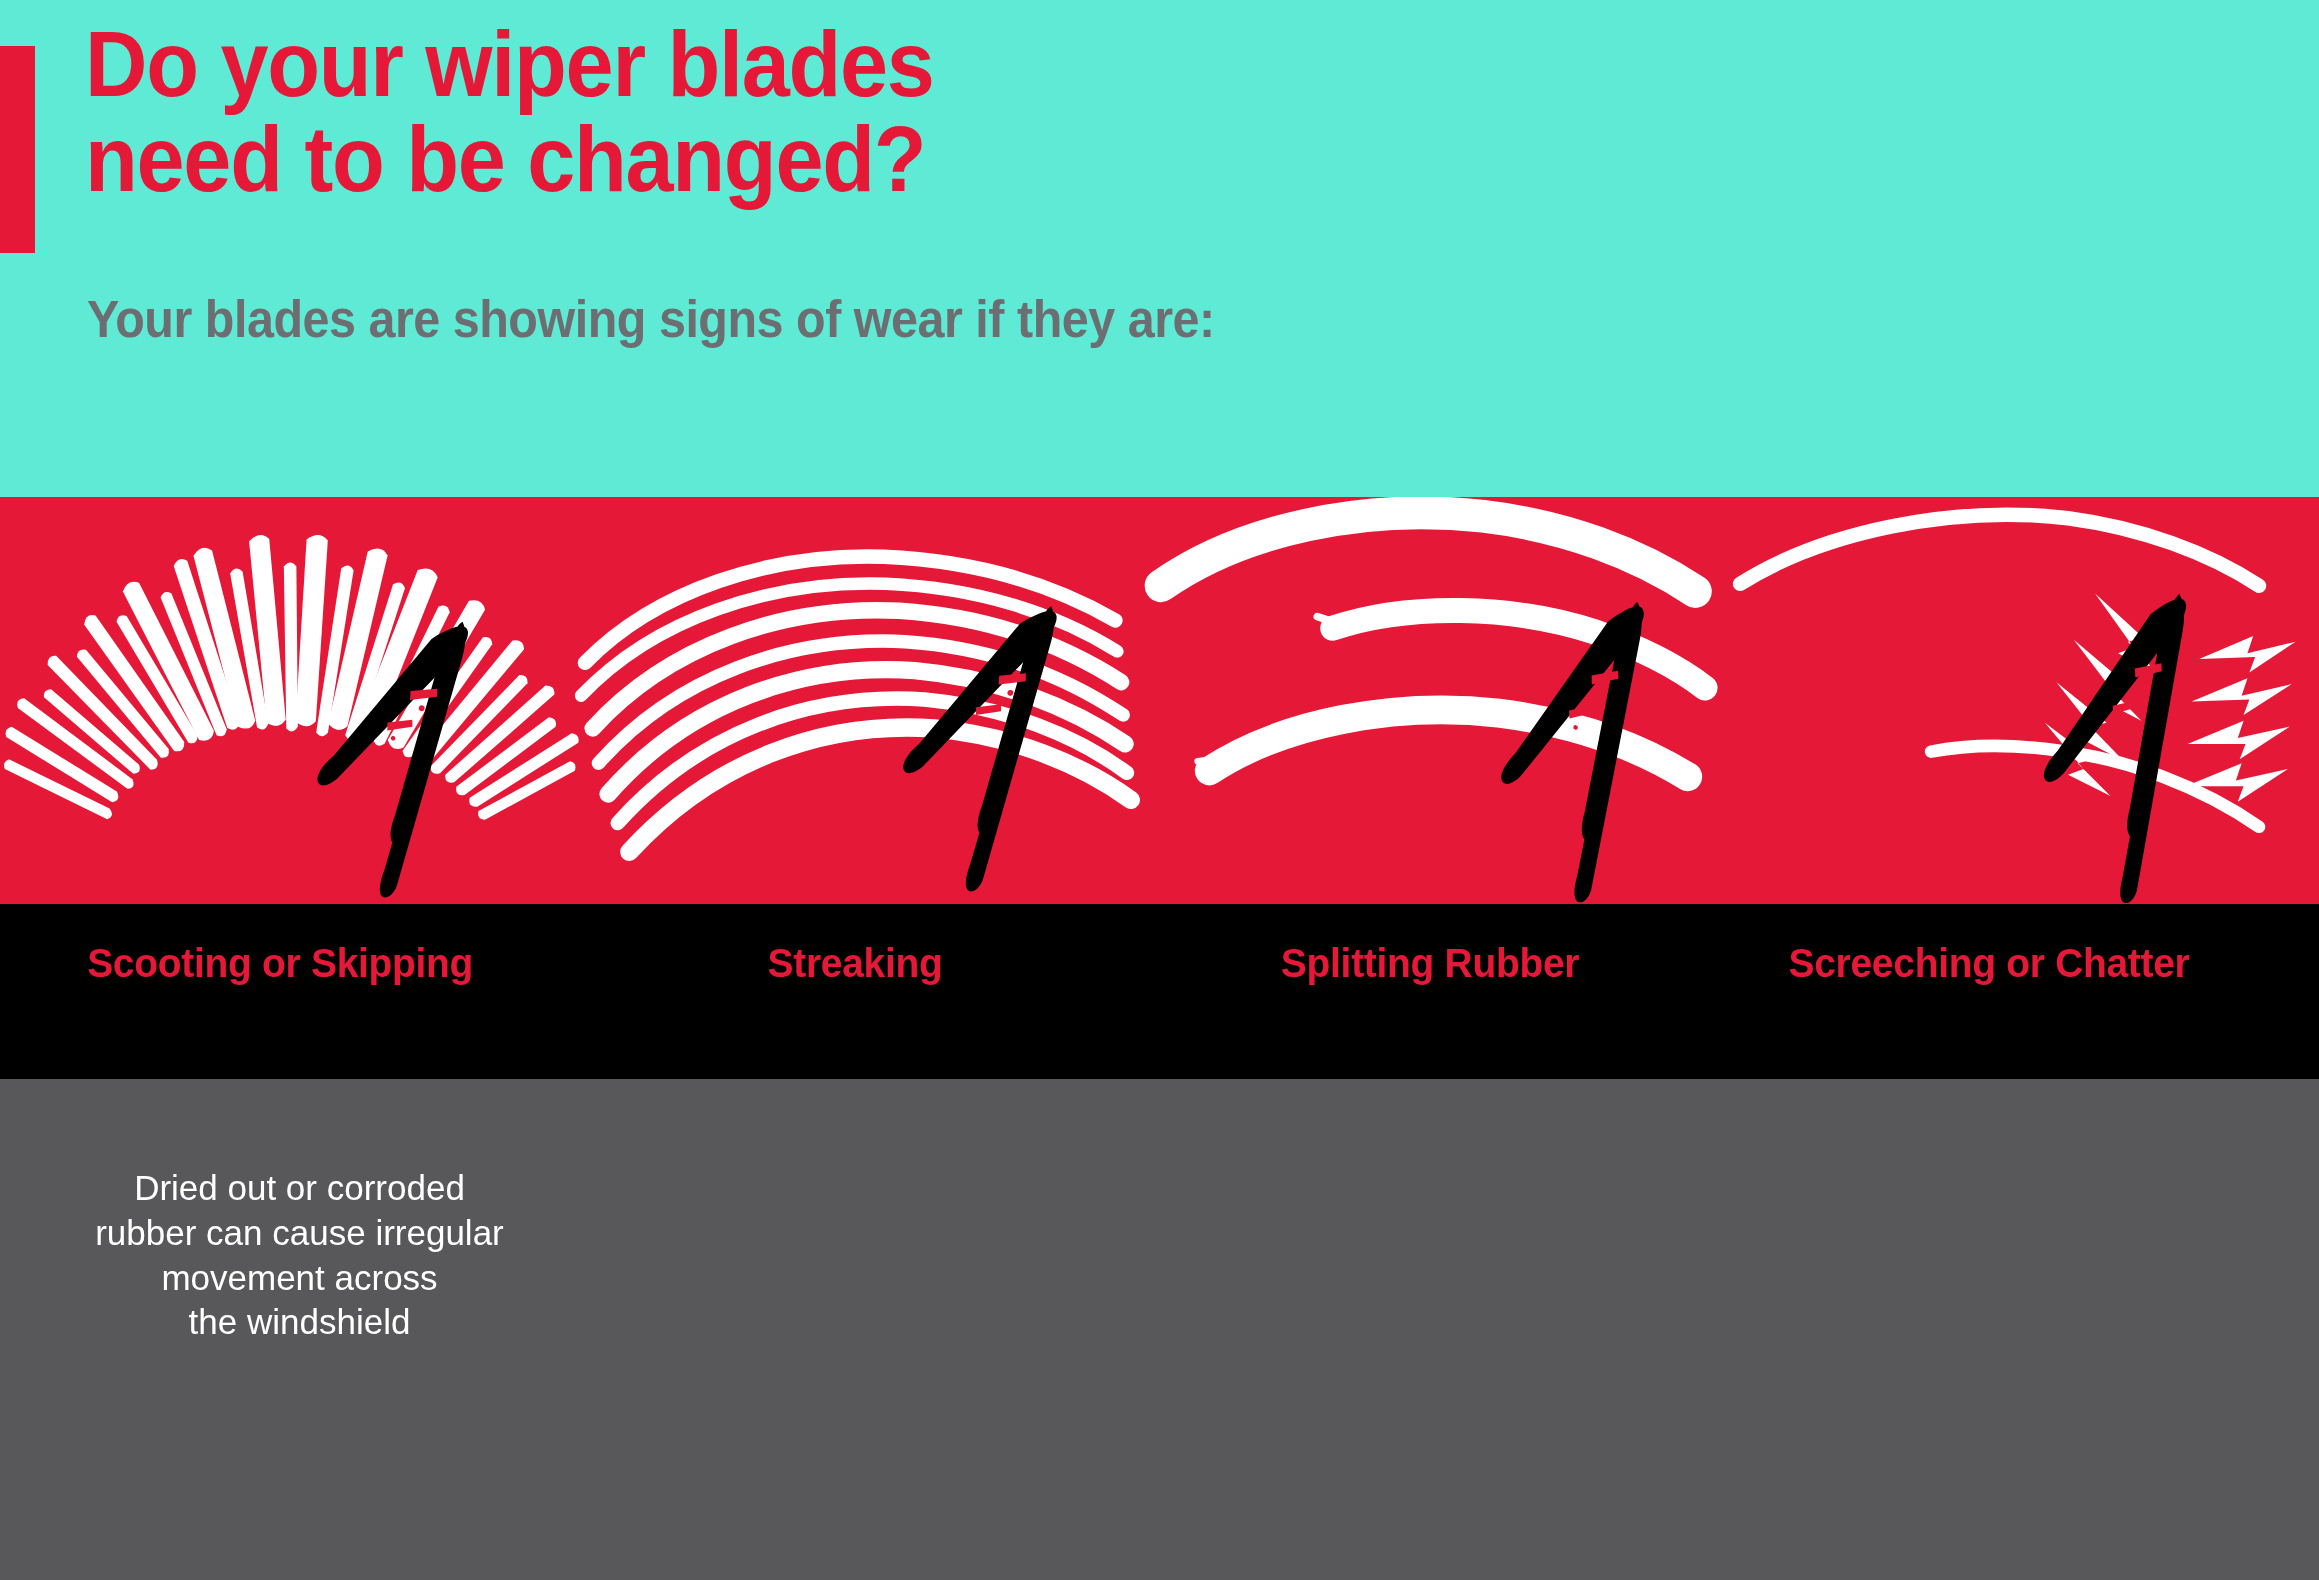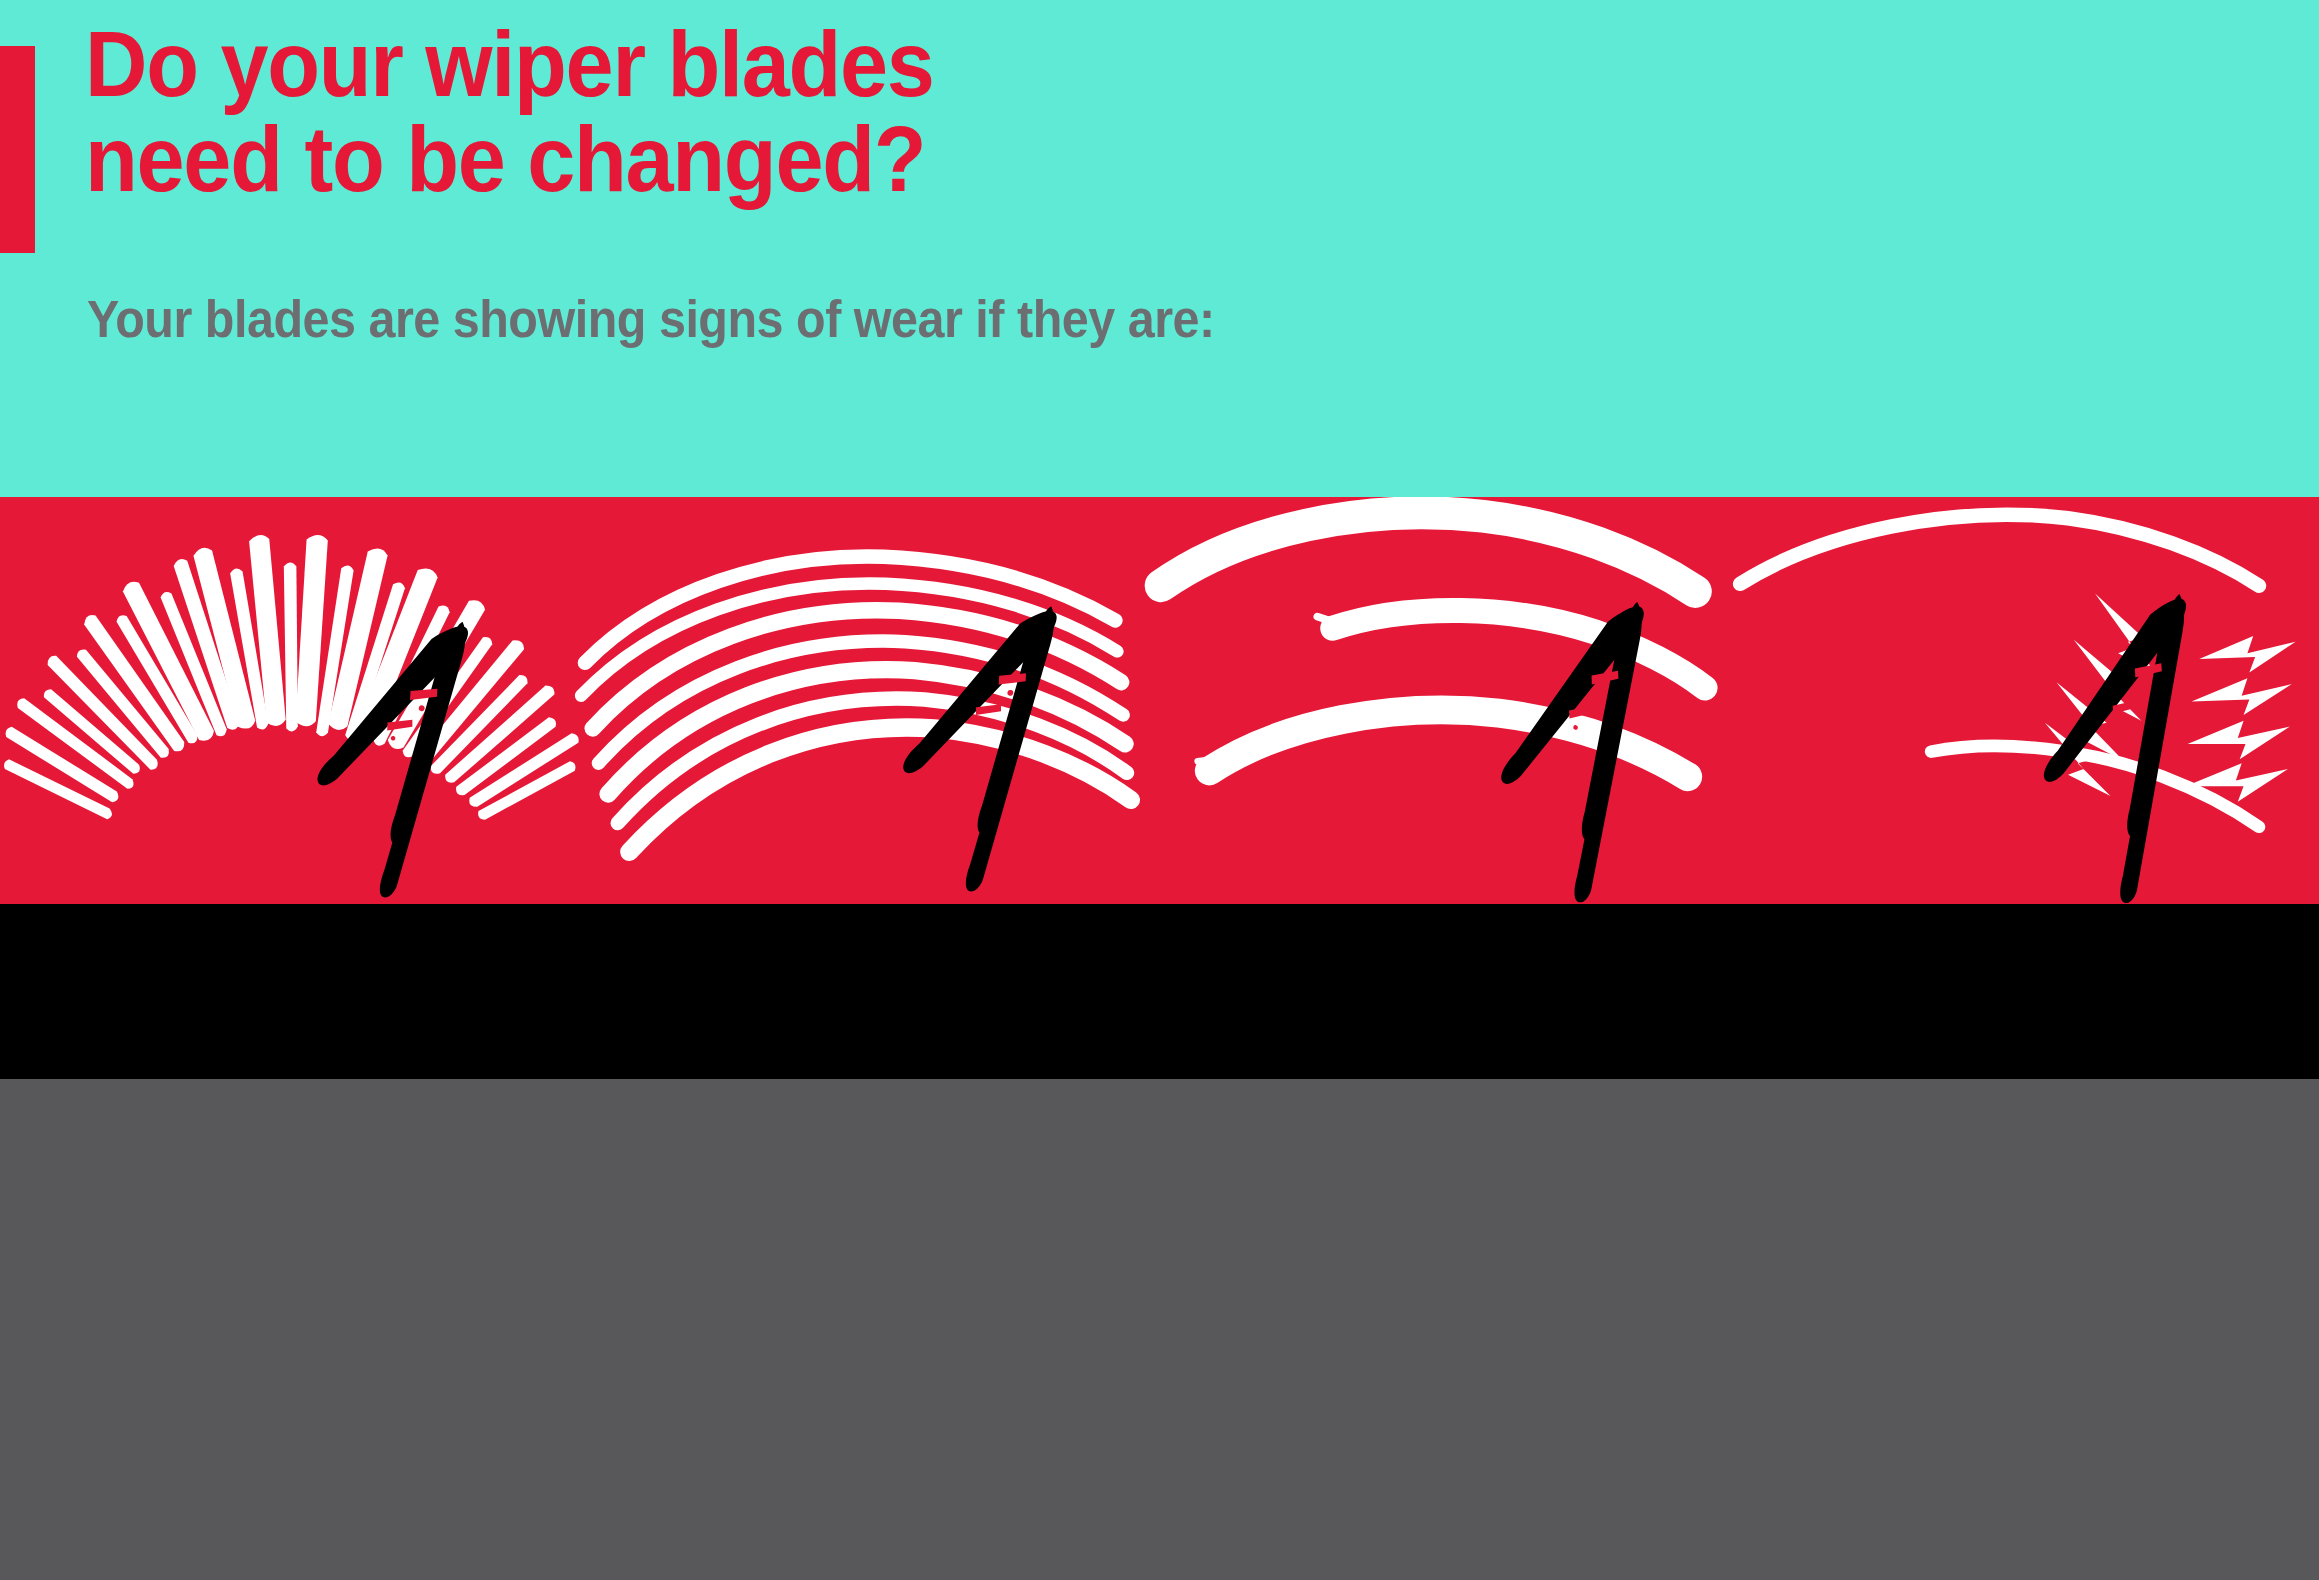--- a/index.html
+++ b/index.html
@@ -278,18 +278,28 @@
           <path d="M-30,64 l26,-10 2,8 -26,11 z" fill="#E51937"></path>
           <path d="M-46,106 l24,-10 2,7 -24,11 z" fill="#E51937"></path>
           <circle cx="-14" cy="78" r="3" fill="#E51937"></circle>
           <circle cx="-36" cy="122" r="2.4" fill="#E51937"></circle>
         </g>
       </svg>
     </div>
 
   </div>
 
+  <div class="label-band">
+    <div class="label" style="left:77px;">Scooting or Skipping</div>
+    <div class="label" style="left:763px;">Streaking</div>
+    <div class="label" style="left:1273px;">Splitting Rubber</div>
+    <div class="label" style="left:1778px;">Screeching or Chatter</div>
+  </div>
 
   <div class="gray-band">
+    <div class="desc" style="left:29px;   width:541px;">Dried out or corroded
+rubber can cause irregular
+movement across
+the windshield</div>
   </div>
 
 </div>
 
 
 </body></html>

